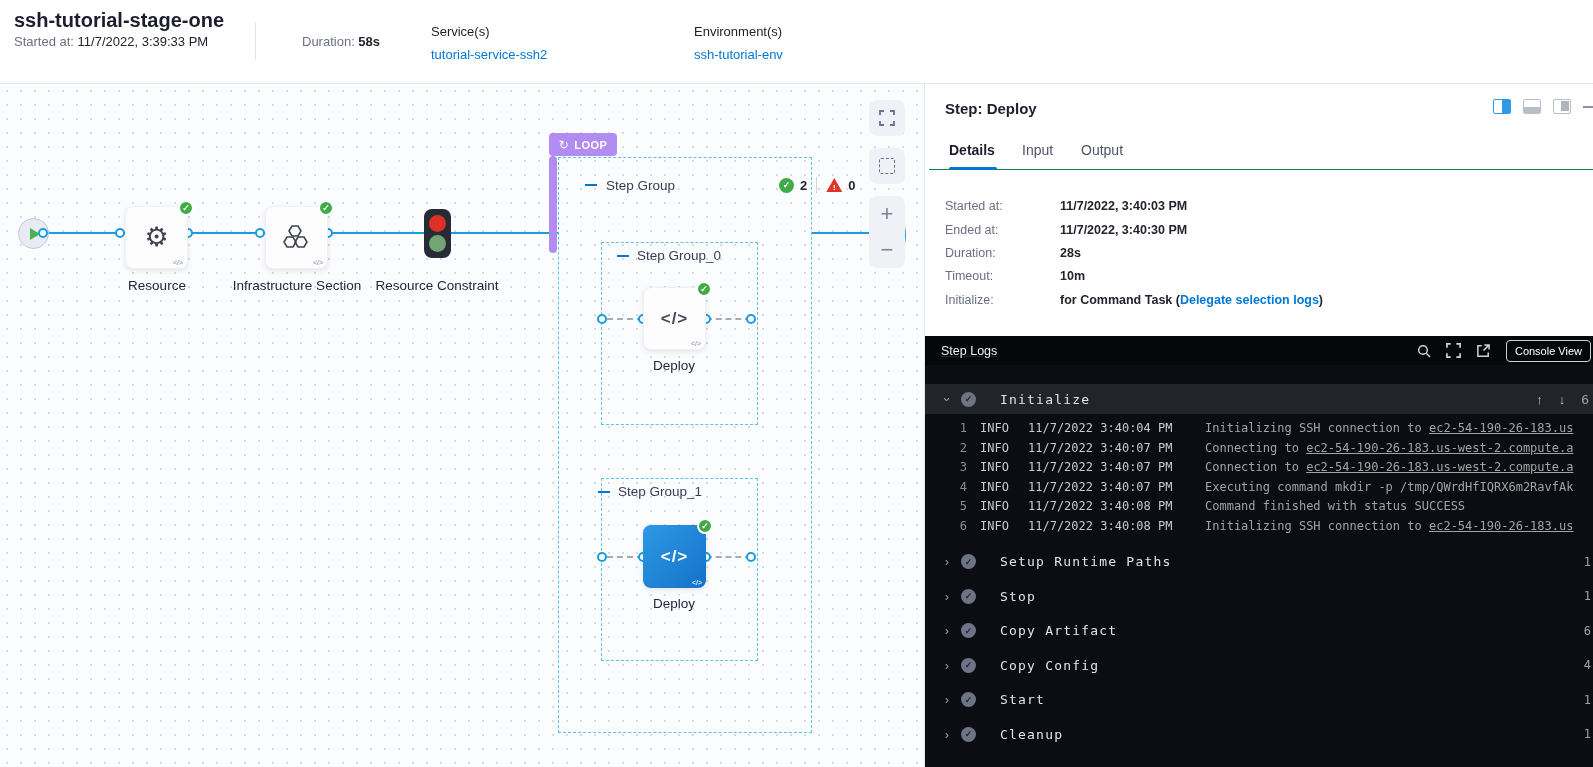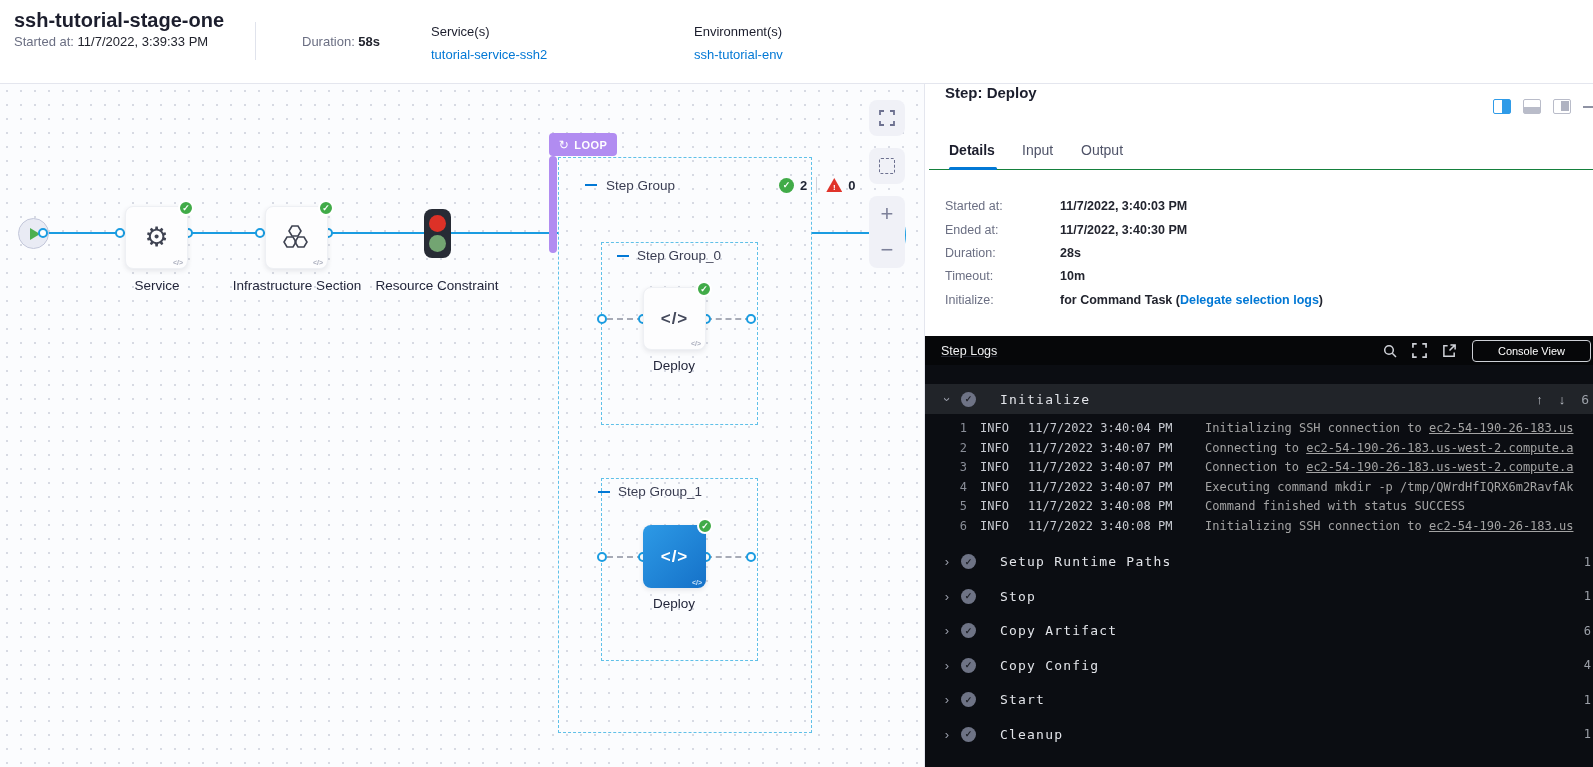--- a/index.html
+++ b/index.html
@@ -68,21 +68,21 @@
     display:flex; align-items:center; justify-content:center; color:#6d7190; }
   .zoom-panel { position:absolute; left:869px; top:112px; width:36px; height:72px; background:#f0f1f7; border-radius:8px;
     display:flex; flex-direction:column; align-items:center; justify-content:space-around; color:#7d819a; }
   .zoom-glyph { font-size:22px; line-height:1; cursor:pointer; }
   .marquee-box { width:16px; height:16px; border:1.5px dashed #6d7190; border-radius:2px; }
   .edge-curve { position:absolute; left:884px; top:130px; width:22px; height:42px; border:2px solid transparent;
     border-right-color:#1a9ce1; border-radius:50%; }
 
   
   .panel { position:absolute; left:925px; top:84px; width:668px; height:683px; background:#fff; }
-  .panel-title { position:absolute; left:20px; top:0; font-size:15px; font-weight:bold; color:#1c1e2d;text-align:right; }
+  .panel-title { position:absolute; left:20px; top:16px; font-size:15px; font-weight:bold; color:#1c1e2d;text-align:right; }
   .layout-icons { position:absolute; right:0px; top:15px; display:flex; align-items:center; gap:12px; }
   .lt { width:18px; height:15px; border-radius:2px; position:relative; }
   .lt-split { border:1.5px solid #2f9be8; }
   .lt-split::after { content:""; position:absolute; right:0; top:0; width:8px; height:100%; background:#2f9be8; }
   .lt-bottom { border:1.5px solid #b9bcc9; }
   .lt-bottom::after { content:""; position:absolute; left:0; bottom:0; width:100%; height:6px; background:#b9bcc9; }
   .lt-right { border:1.5px solid #b9bcc9; }
   .lt-right::after { content:""; position:absolute; right:1px; top:1px; width:8px; height:10px; background:#b0b3c1; }
   .lt-min { width:10px; height:2px; background:#8e92a3; }
 
@@ -96,21 +96,21 @@
   .detail-row .d-value { position:absolute; left:135px; width:520px; color:#22242e; font-weight:bold; white-space:nowrap; }
   .d-value .link { font-weight:bold; }
 
   
   .logs { position:absolute; left:0; top:252px; width:668px; height:431px; background:#0b0d12; overflow:hidden; }
   .logs-toolbar { position:relative; height:29px; background:#060709; display:flex; align-items:center;text-decoration:underline; }
   .logs-title { margin-left:16px; font-size:12.5px; color:#f0f1f3; }
   .logs-tools { position:absolute; right:2px; display:flex; align-items:center; gap:14px; }
   .tool-icon { width:16px; height:16px; color:#cfd2d8; display:flex; align-items:center; justify-content:center; cursor:pointer; }
   .console-btn { height:22px; border:1px solid #cdd0d6; border-radius:4px; color:#fff; font-size:11px;
-    padding:0 25px; display:flex; align-items:center; white-space:nowrap; cursor:pointer; background:transparent; }
+    padding:0 8px; display:flex; align-items:center; white-space:nowrap; cursor:pointer; background:transparent; }
 
   .log-section-hd { position:relative; height:30px; margin-top:19px; background:#212429; display:flex; align-items:center; cursor:pointer; }
   .chev { color:#9a9eaa; font-size:13px; width:12px; display:inline-block; text-align:center; }
   .chev.down { transform:rotate(90deg); }
   .log-check { width:15px; height:15px; border-radius:50%; background:#6e7385; color:#1d1f26; font-size:9px; font-weight:bold;
     display:flex; align-items:center; justify-content:center; }
   .mono { font-family:"DejaVu Sans Mono", monospace; }
   .sec-name { font-size:13px; letter-spacing:1.2px; color:#e2e4e9; margin-left:24px; }
   .hd-right { position:absolute; right:4px; display:flex; align-items:center; gap:16px; color:#bfc2ca; font-size:13px; }
   .hd-count { color:#9ca0a8; }
@@ -173,21 +173,21 @@
     <div class="port" style="left:115px;top:144px"></div>
     <div class="port" style="left:183px;top:144px"></div>
     <div class="port" style="left:255px;top:144px"></div>
     <div class="port" style="left:323px;top:144px"></div>
 
     <div class="node-card" style="left:125px;top:122px">
       <span class="gear">⚙</span>
       <span class="mini-code">&lt;/&gt;</span>
       <div class="check-badge">✓</div>
     </div>
-    <div class="node-label" style="left:92px;top:192px">Service</div>
+    <div class="node-label" style="left:92px;top:192px">Resource</div>
 
     <div class="node-card" style="left:265px;top:122px">
       <svg width="30" height="28" viewBox="0 0 30 28">
         <path d="M10 2 L16 2 L19 7 L16 12 L10 12 L7 7 Z" fill="none" stroke="#3f4352" stroke-width="1.6"></path>
         <path d="M5 13 L11 13 L14 18 L11 23 L5 23 L2 18 Z" fill="none" stroke="#3f4352" stroke-width="1.6"></path>
         <path d="M16 13 L22 13 L25 18 L22 23 L16 23 L13 18 Z" fill="none" stroke="#3f4352" stroke-width="1.6"></path>
       </svg>
       <span class="mini-code">&lt;/&gt;</span>
       <div class="check-badge">✓</div>
     </div>

